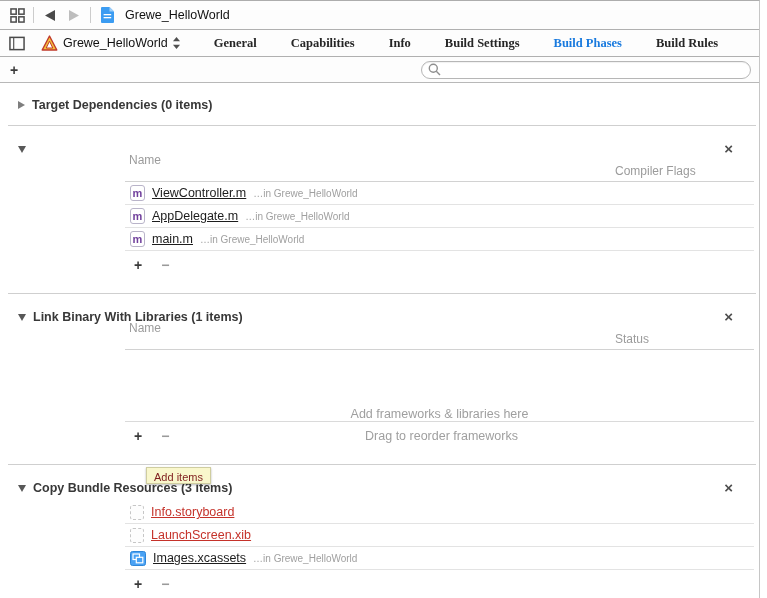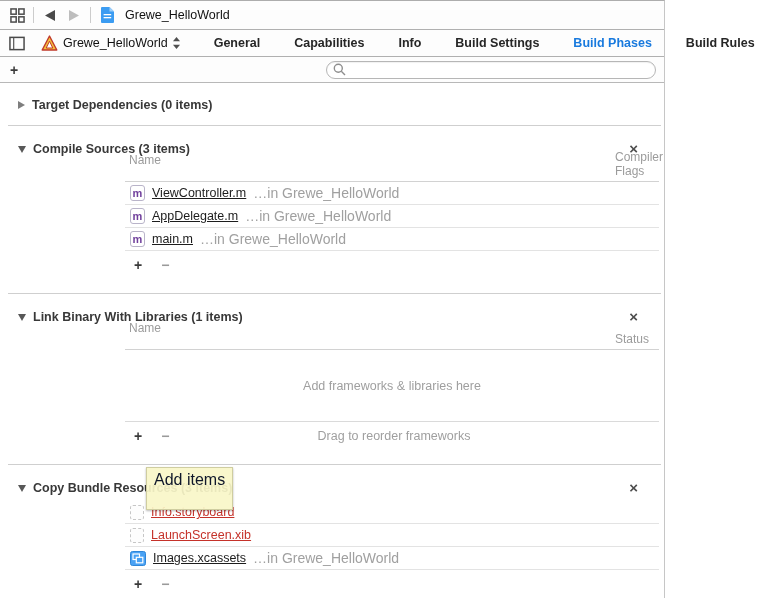--- a/index.html
+++ b/index.html
@@ -5,21 +5,21 @@
   * { margin:0; padding:0; box-sizing:border-box; }
   body {
     font-family: "Liberation Sans", sans-serif;
     background:#fff;
     width:767px; height:598px;
     overflow:hidden;
     font-size:12px;
     color:#222;
   }
   .app {
-    width:665px; height:598px;
+    width:760px; height:598px;
     border-right:1px solid #c6c6c6;
     border-top:1px solid #adadad;
     background:#fff;
     position:relative;
   }
   
   .jumpbar {
     height:29px; border-bottom:1px solid #b0b0b0;
     display:flex; align-items:center; padding-left:9px; gap:8px;
     background:#fdfdfd;
@@ -28,21 +28,21 @@
   .navbtn { display:flex; align-items:center; justify-content:center; width:16px; height:16px; }
   .jump-title { font-size:12.5px; color:#111; margin-left:2px; }
   
   .editorbar {
     height:27px; border-bottom:1px solid #b0b0b0;
     display:flex; align-items:center; padding-left:9px;
     background:#fdfdfd;
   }
   .target-selector { display:flex; align-items:center; gap:5px; margin-left:16px; cursor:default; }
   .target-selector .tname { font-size:12.5px; color:#111; }
-  .tabs { display:flex; align-items:center; margin-left:34px; gap:34px; }
+  .tabs { display:flex; align-items:center; margin-left:34px; gap:34px;font-family:Liberation Serif, serif; }
   .tab { font-size:12.5px; color:#262626; font-weight:bold; cursor:default; white-space:nowrap; }
   .tab.active { color:#197ade; }
   
   .filterbar {
     height:26px; border-bottom:1px solid #b8b8b8;
     display:flex; align-items:center; padding:0 8px 0 10px;
     background:#fdfdfd;
   }
   .filter-add { font-size:14px; font-weight:bold; color:#3c3c3c; line-height:1; }
   .searchfield {
@@ -78,44 +78,44 @@
     position:relative; height:20px; color:#9b9b9b; font-size:12px;
     border-bottom:1px solid #d2d2d2; padding-left:4px;
     display:flex; align-items:flex-end; padding-bottom:14px;
   }
   .thead .col2 { position:absolute; left:490px; bottom:3px; }
   .trow {
     height:23px; display:flex; align-items:center; gap:7px;
     border-bottom:1px solid #e3e3e3; padding-left:5px;
   }
   .fname { color:#1d1d1d; font-size:12.5px;text-decoration:underline; }
-  .floc { color:#a0a0a0; font-size:14px; }
+  .floc { color:#a0a0a0; font-size:10px; }
   .missing .fname { color:#c5322a; }
   .plusminus { display:flex; align-items:center; gap:19px; padding:7px 0 8px 9px; position:relative; }
   .pm-add { font-size:14px; font-weight:bold; color:#3a3a3a; line-height:1; }
   .pm-remove { font-size:14px; font-weight:bold; color:#9a9a9a; line-height:1; }
   .empty-area {
-    height:72px; display:flex; align-items:center; justify-content:center;
+    height:72px; display:flex; align-items:flex-end; justify-content:center;
     color:#9f9f9f; font-size:12.5px; border-bottom:1px solid #dadada;
   }
   .reorder-hint {
     position:absolute; left:4px; right:0; text-align:center;
     color:#9f9f9f; font-size:12.5px; pointer-events:none;
   }
   
   .icon-dashed {
     width:14px; height:15px; border:1px dashed #c6c6c6; border-radius:3px;
     background:#fdfdfd; flex:0 0 auto;
   }
   .tooltip {
     position:absolute; left:146px; top:-13px;
     background:rgba(248,246,200,0.92);
     border:1px solid #cfcdA0; border-color:#cfcda0;
     box-shadow:0 1px 2px rgba(0,0,0,0.28);
-    padding:3px 7px 20px 7px; font-size:16px; color:#0f172a;
+    padding:3px 7px 0 7px; font-size:11px; color:#7f1d1d;
     z-index:5; white-space:nowrap;
   }
 </style>
 </head>
 <body>
 
 <div class="app">
 
   <div class="jumpbar">
     <span class="navbtn">
@@ -193,21 +193,20 @@
   <div class="content">
 
     <div class="section-header">
       <span class="tri-right"></span>
       <span class="section-title">Target Dependencies (0 items)</span>
     </div>
     <div class="divider"></div>
 
     <div class="section-header">
       <span class="tri-down"></span>
-      <span class="section-title">Compile Sources (3 items)</span>
       <span class="close-x">×</span>
     </div>
     <div class="ptable">
       <div class="thead">
         <span>Name</span>
         <span class="col2">Compiler Flags</span>
       </div>
       <div class="trow">
         <svg width="15" height="16" viewBox="0 0 15 16">
           <rect x="0.5" y="0.5" width="14" height="15" rx="2.5" fill="#fff" stroke="#b9b4c9"></rect>

